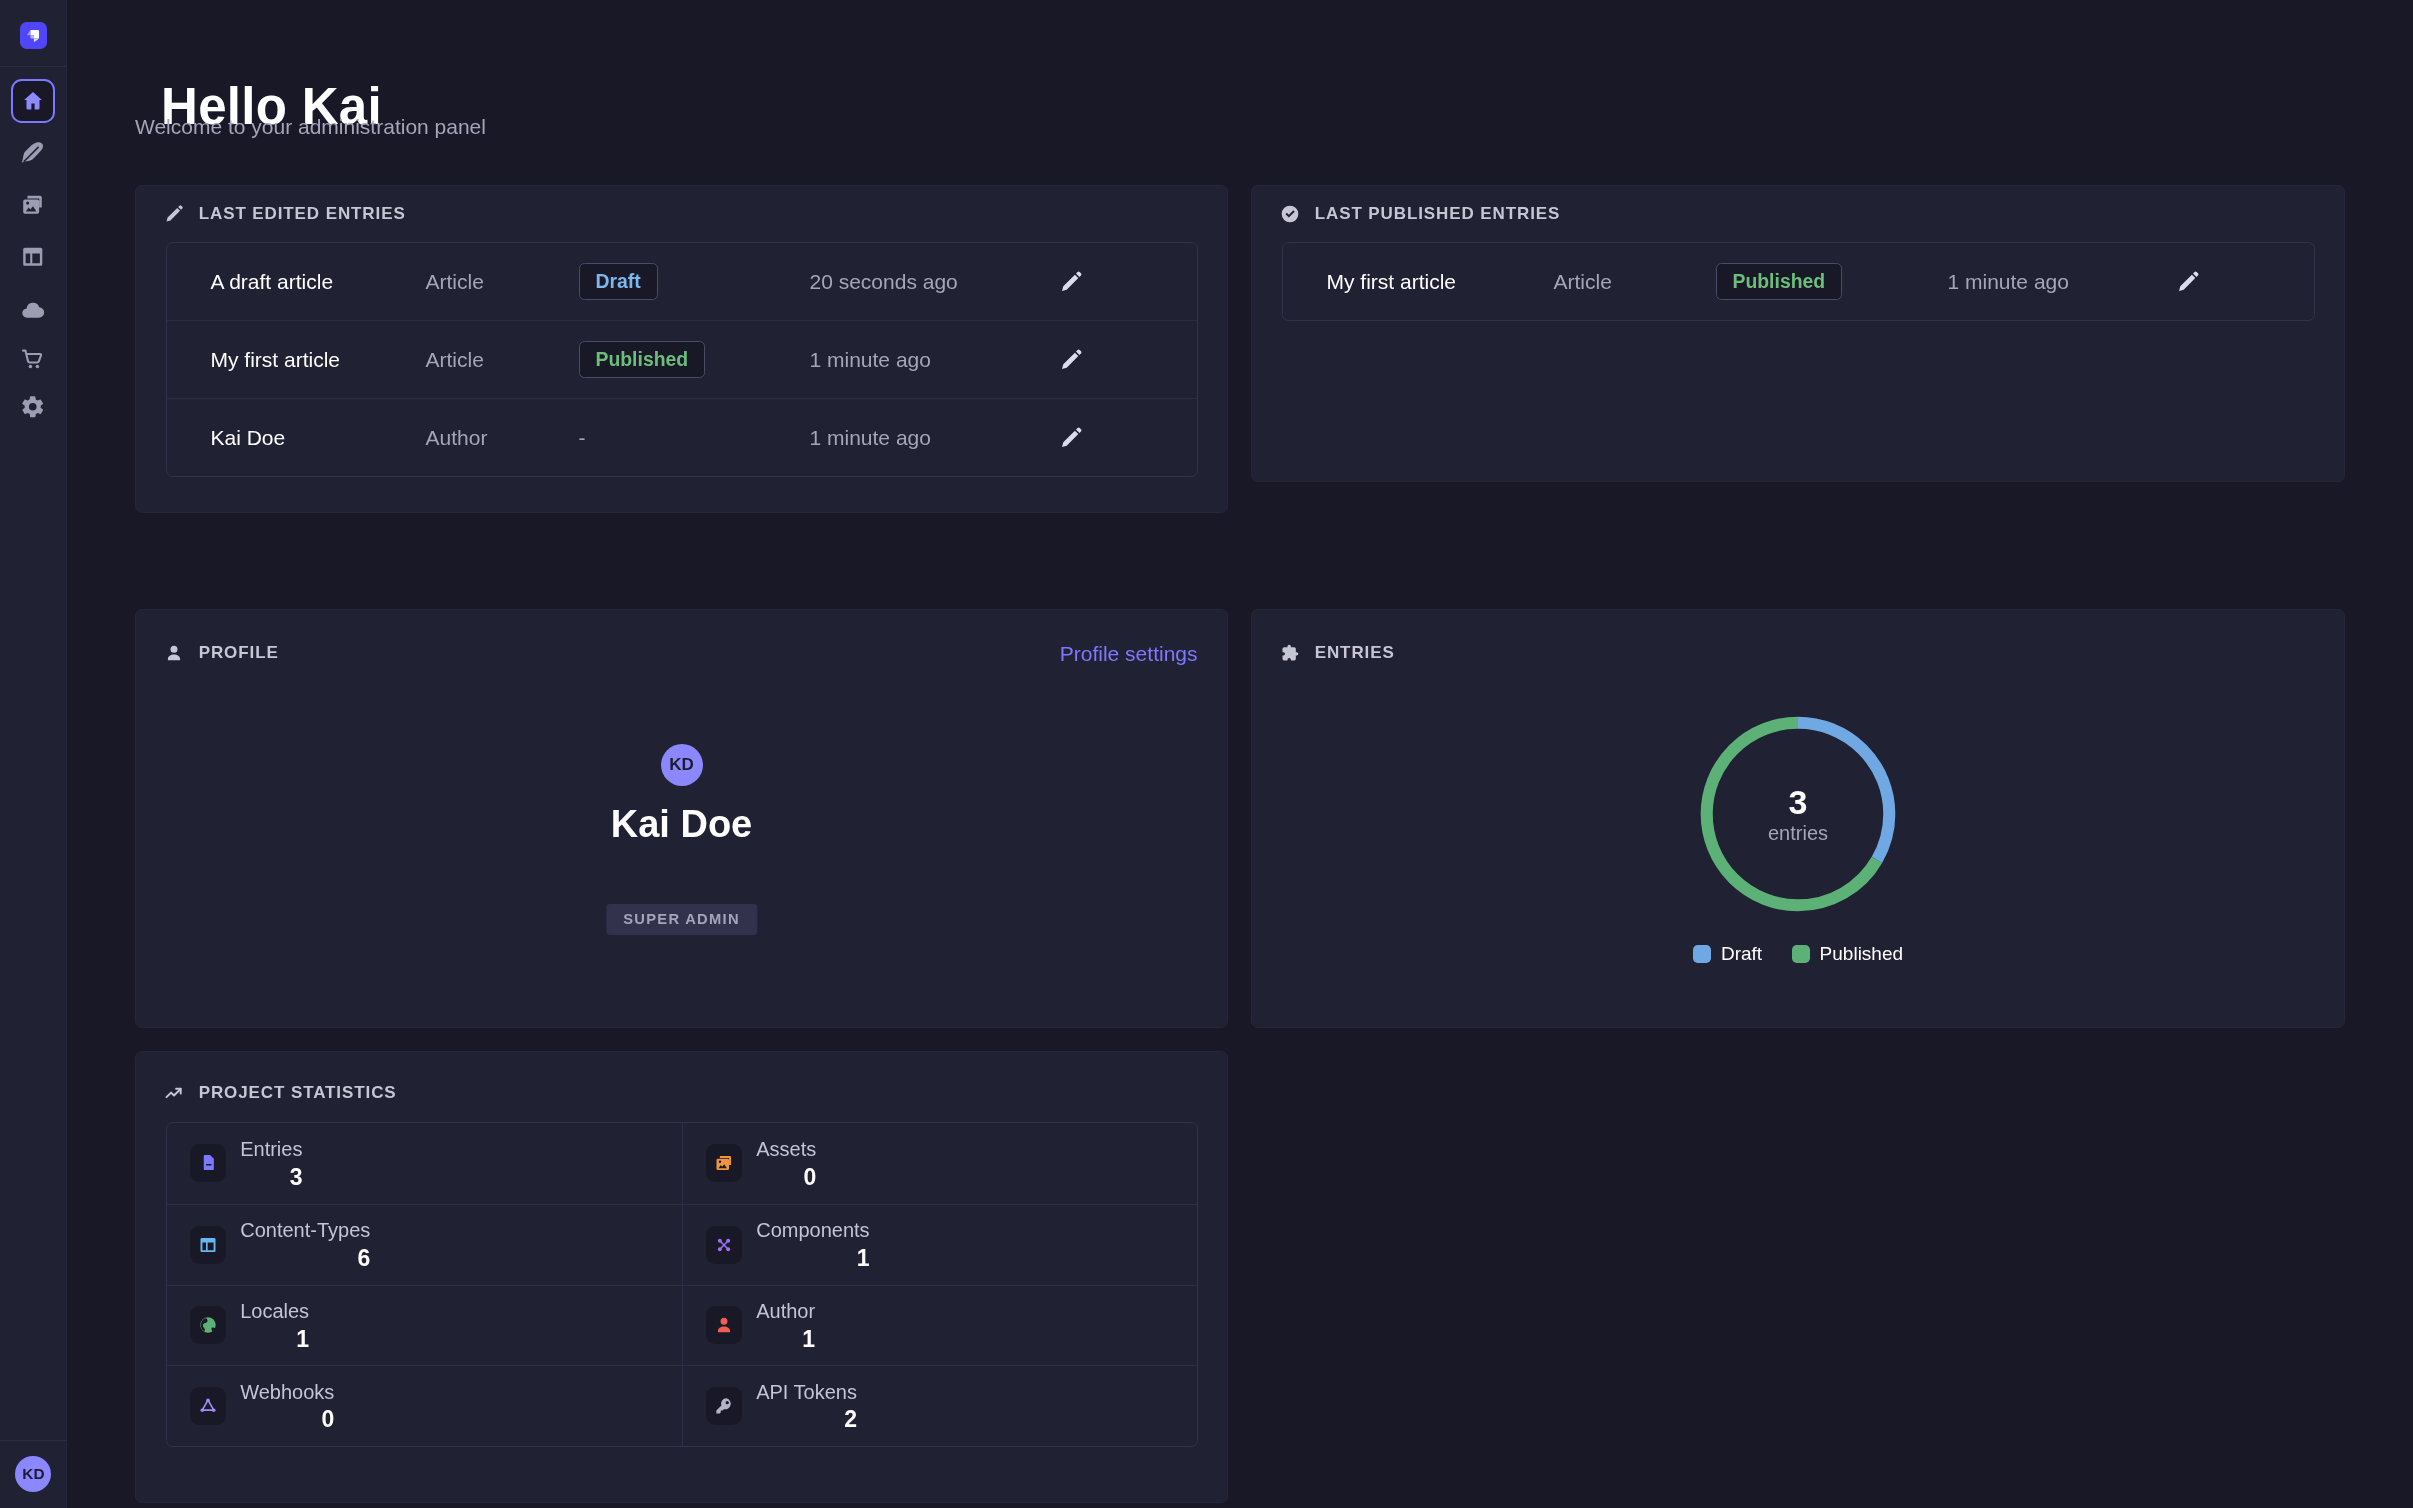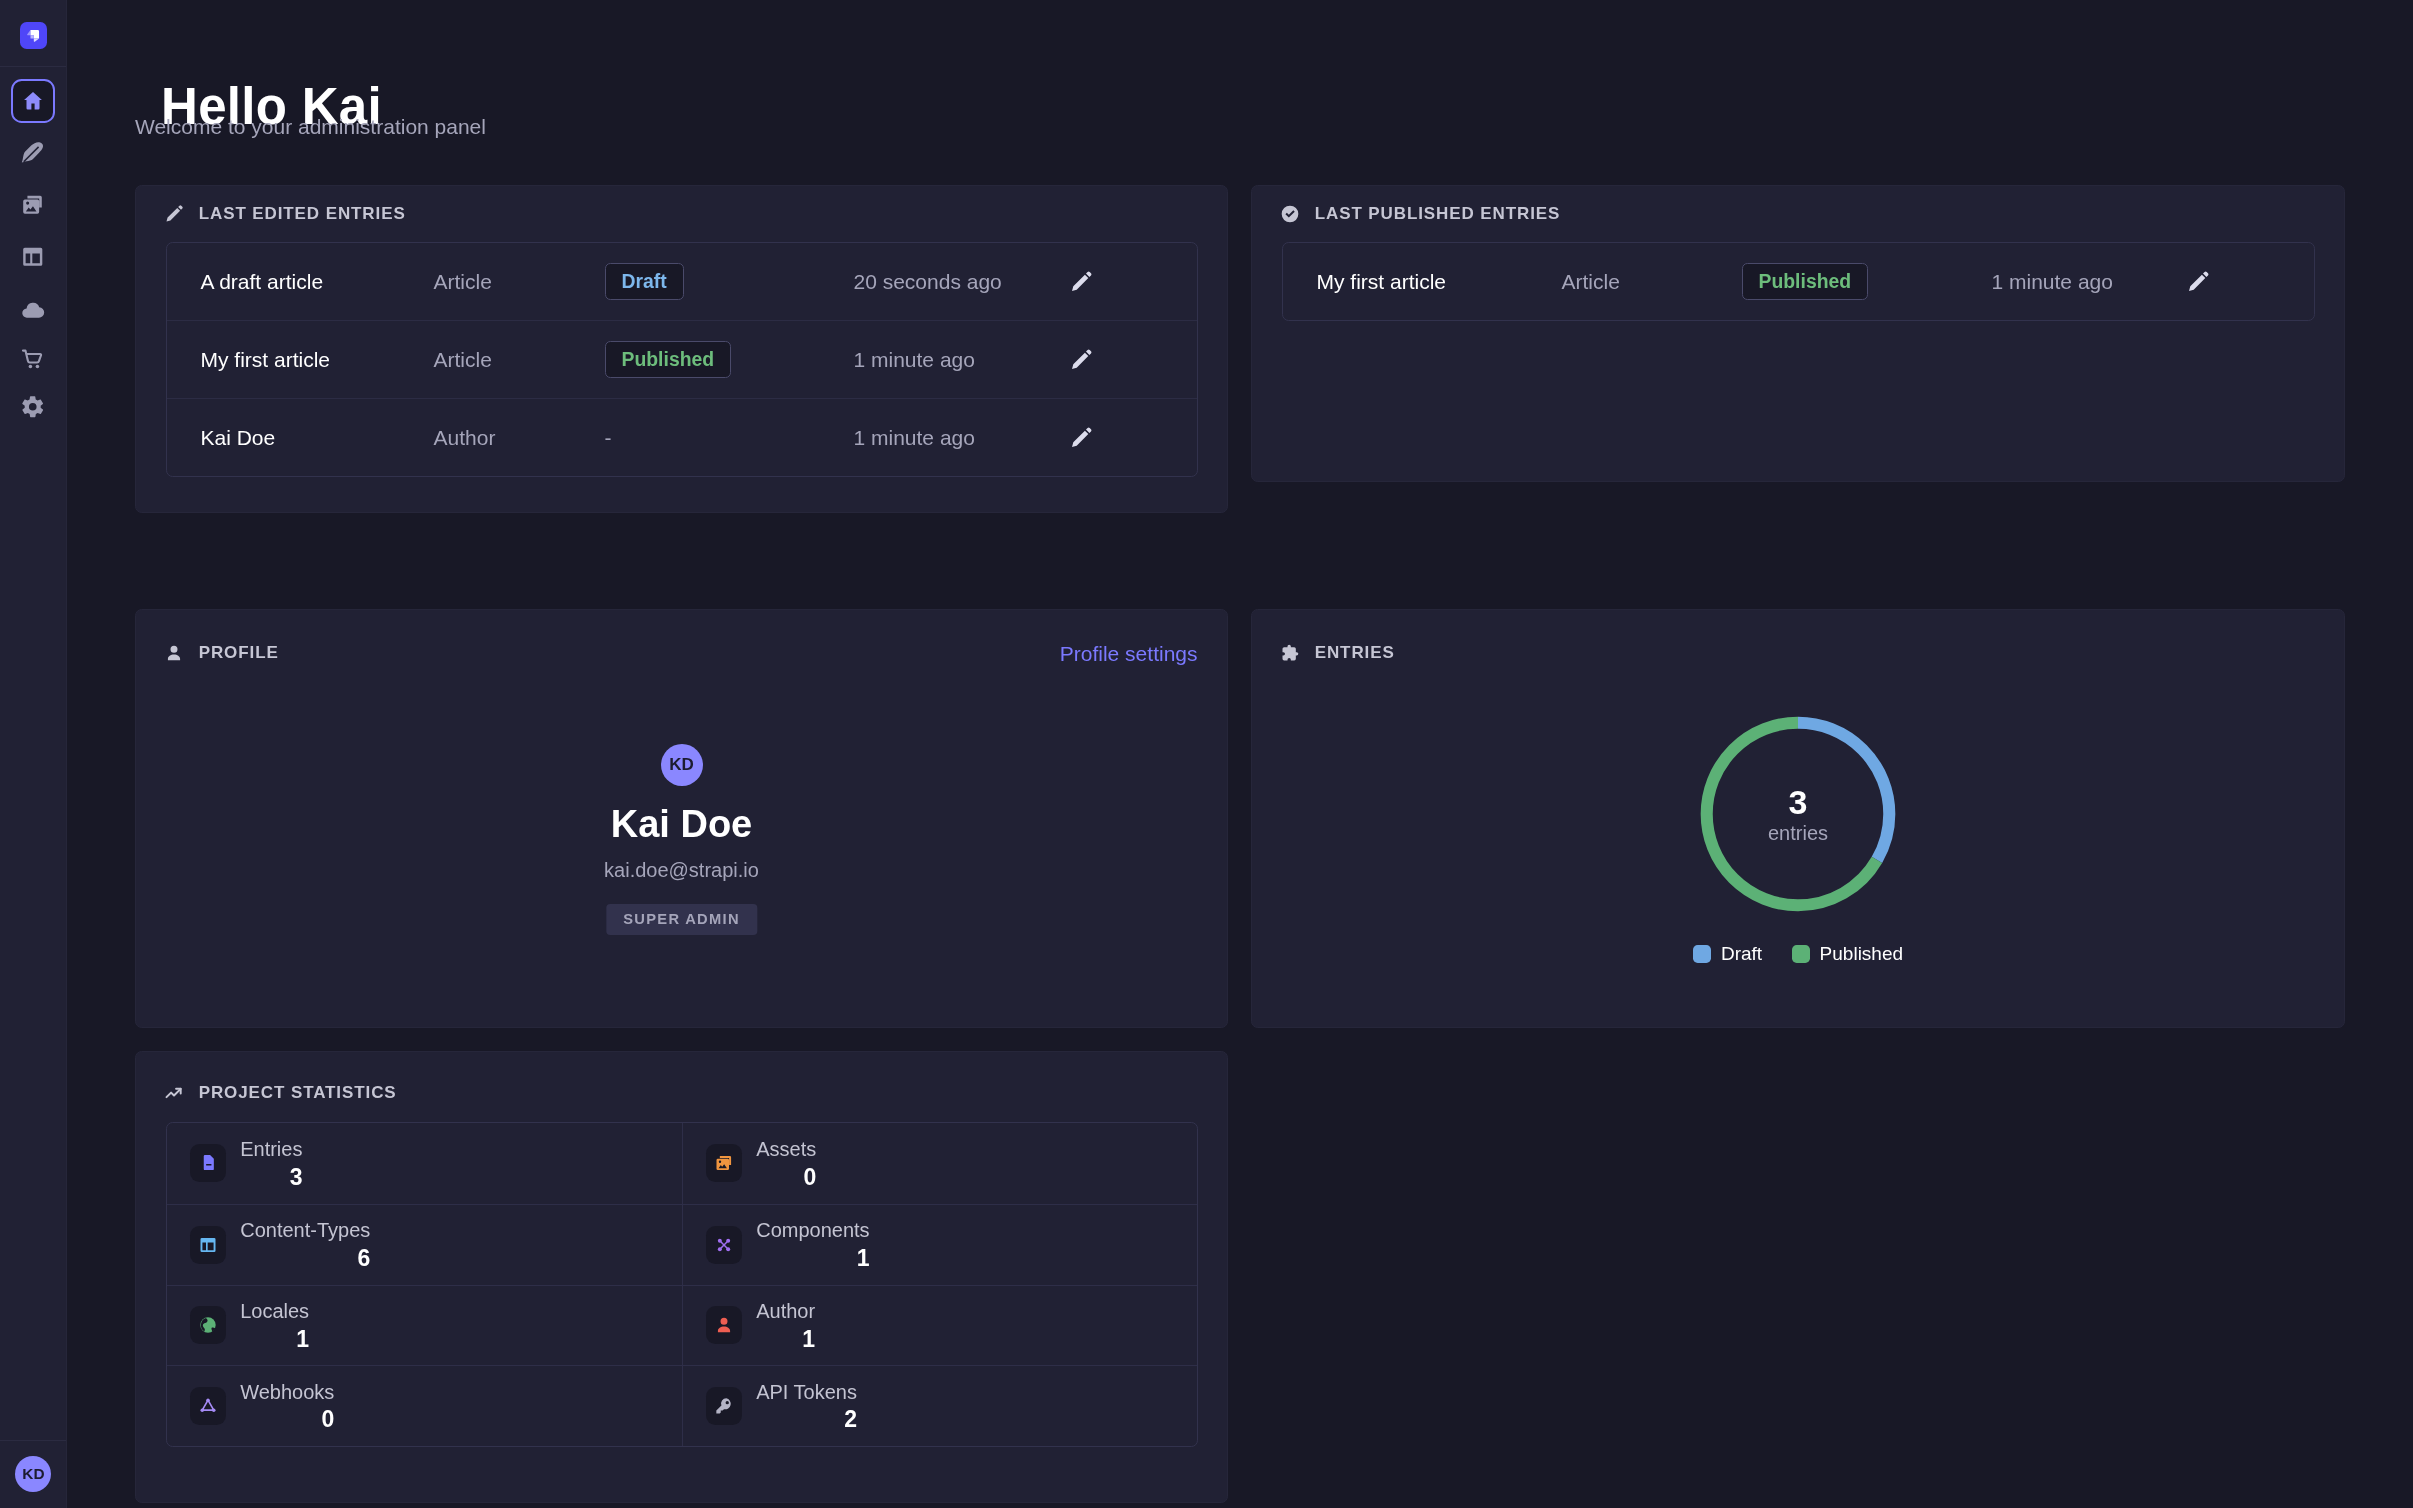--- a/index.html
+++ b/index.html
@@ -33,21 +33,21 @@
   #card-stats{left:135px;top:1051px;width:1093px;height:452px;text-align:right;}
   .card-header{position:absolute;left:28px;height:27px;display:flex;align-items:center;gap:14.7px;color:#c6c6d4;}
   .card-header svg{width:20px;height:20px;flex:none;}
   .card-header .label{font-size:17px;font-weight:700;letter-spacing:0.9px;}
   .hdr-a{top:14.7px;}
   .hdr-b{top:29.5px;}
   .hdr-c{top:27px;}
   .profile-link{position:absolute;right:29.5px;top:32px;font-size:21px;color:#7b79ff;text-decoration:none;cursor:pointer;}
   
   .entries-table{position:absolute;left:29.5px;right:29.5px;top:56px;border:1.3px solid #32324d;border-radius:6.7px;overflow:hidden;}
-  .entry-row{display:grid;height:77px;align-items:center;padding:0 34px;gap:18px;}
+  .entry-row{display:grid;height:77px;align-items:center;padding:0 44px;}
   #card-last-edited .entry-row{grid-template-columns:215px 153px 231px 1fr 94px;}
   #card-last-published .entry-row{grid-template-columns:227px 162px 232px 1fr 94px;}
   .entry-row + .entry-row{border-top:1.3px solid #2c2c44;}
   .cell-name{font-size:21px;color:#ffffff;font-weight:500;}
   .cell-type,.cell-time,.status-dash{font-size:21px;color:#a5a5ba;}
   .badge{display:inline-block;width:max-content;padding:6px 16px;border:1.3px solid #4a4a6a;border-radius:5.4px;background:#181826;font-size:19.4px;font-weight:600;}
   .badge.draft{color:#7db7ec;}
   .badge.published{color:#6dbd7c;}
   .edit-btn{width:29.5px;height:29.5px;background:none;border:none;padding:0;color:#dcdcec;cursor:pointer;justify-self:start;}
   .edit-btn svg{width:24px;height:24px;}
@@ -271,21 +271,20 @@
 <section class="card" id="card-profile">
   <div class="card-header hdr-b">
     <svg viewBox="0 0 30 30" width="20" height="20">
         <use href="#sym-user-icon"></use>
       </svg>
     <span class="label">PROFILE</span>
   </div>
   <a class="profile-link">Profile settings</a>
   <div class="profile-avatar">KD</div>
   <div class="profile-name">Kai Doe</div>
-  <div class="profile-email">kai.doe@strapi.io</div>
   <div class="role-badge">SUPER ADMIN</div>
 </section>
 
 <section class="card" id="card-entries">
   <div class="card-header hdr-b">
     <svg viewBox="0 0 30 30" width="20" height="20">
         <use href="#sym-puzzle-icon"></use>
       </svg>
     <span class="label">ENTRIES</span>
   </div>

